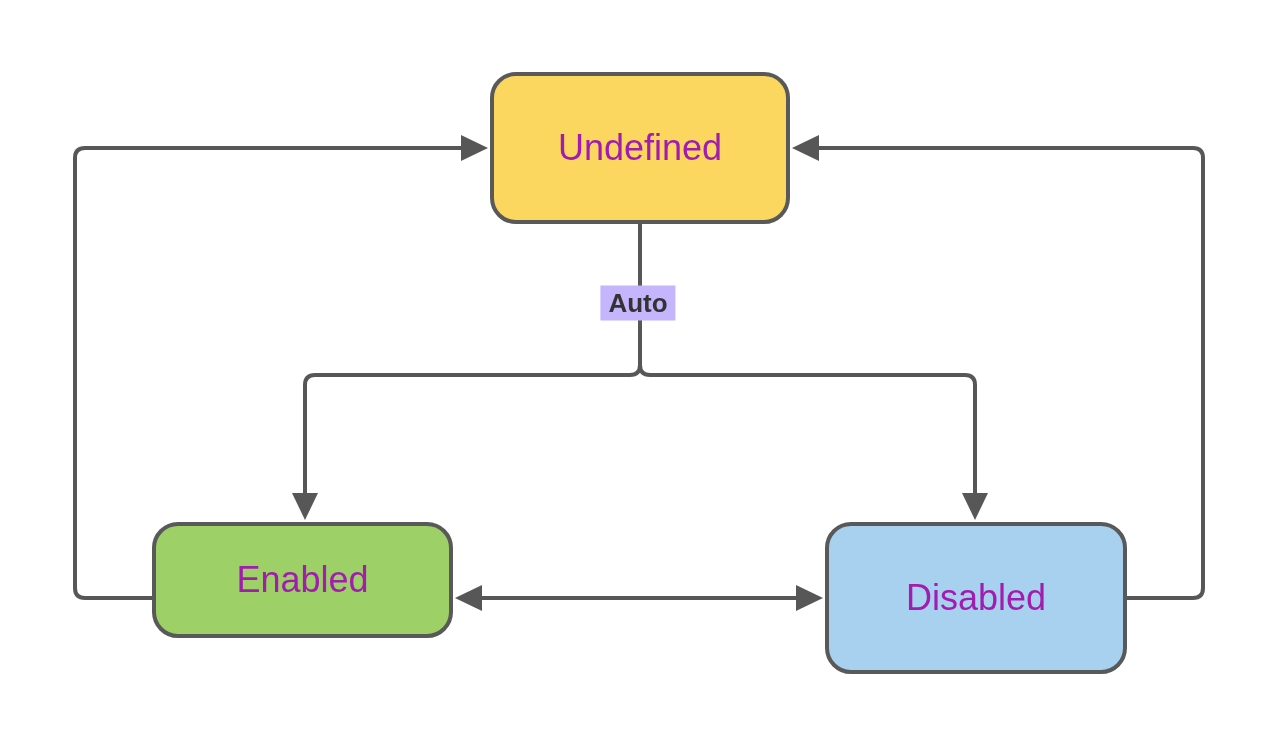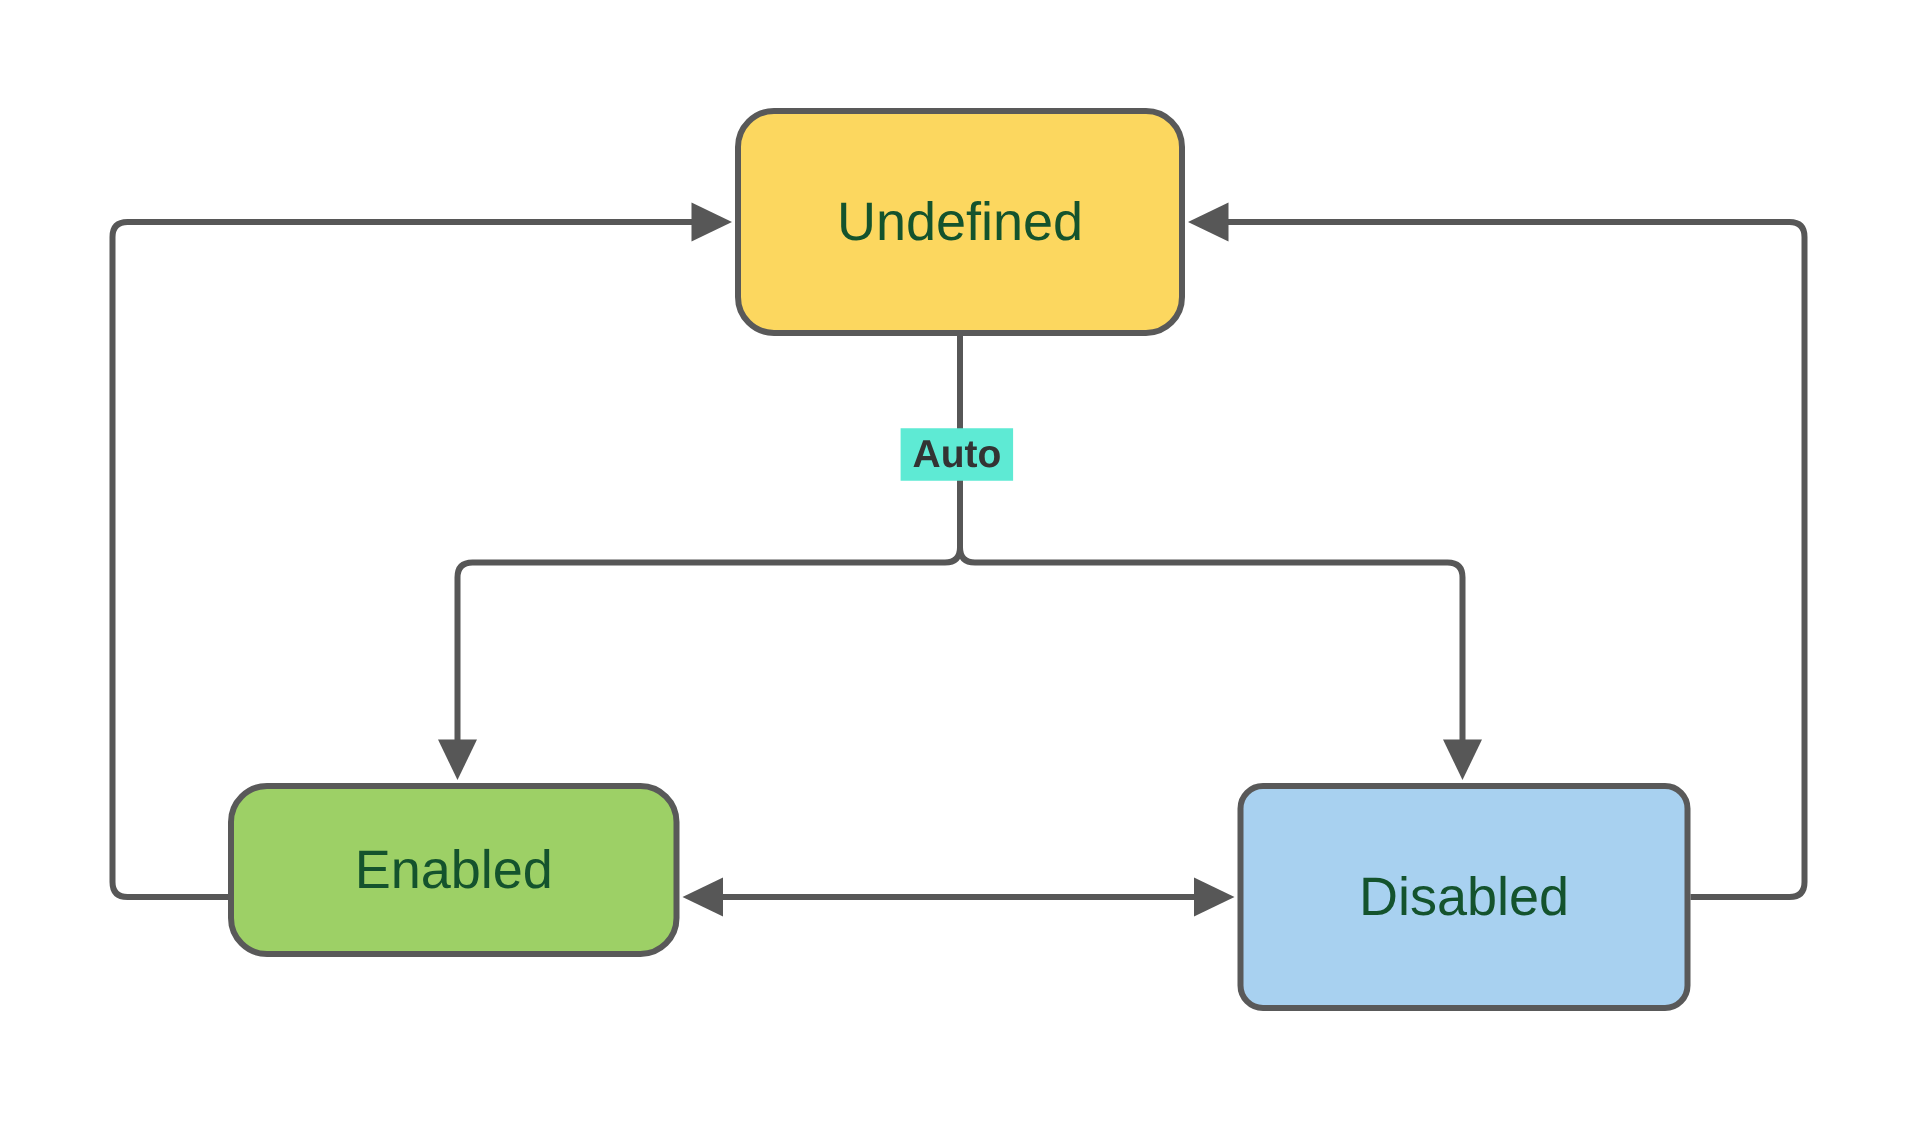--- a/index.html
+++ b/index.html
@@ -29,31 +29,31 @@
   }
   .node {
     position: absolute;
     box-sizing: border-box;
     border: 4px solid #8b5cf6;
     border-radius: 26px;
     display: flex;
     align-items: center;
     justify-content: center;
     font-size: 36px;
-    color: #14532d;
+    color: #a21caf;
   }
   .node-undefined { left: 490px; top: 72px;  width: 300px; height: 152px; }
   .node-enabled   { left: 152px; top: 522px; width: 301px; height: 116px; }
-  .node-disabled  { left: 825px; top: 522px; width: 302px; height: 152px; border-radius: 17px; }
+  .node-disabled  { left: 825px; top: 522px; width: 302px; height: 152px; }
   .edge-label {
     position: absolute;
     left: 638px;
     top: 303px;
     transform: translate(-50%, -50%);
-    background: #5eead4;
+    background: #c4b5fd;
     padding: 2px 8px;
     font-size: 26px;
     font-weight: 700;
     color: #333333;
   }
 </style>
 </head>
 <body>
 
 <div class="canvas">

